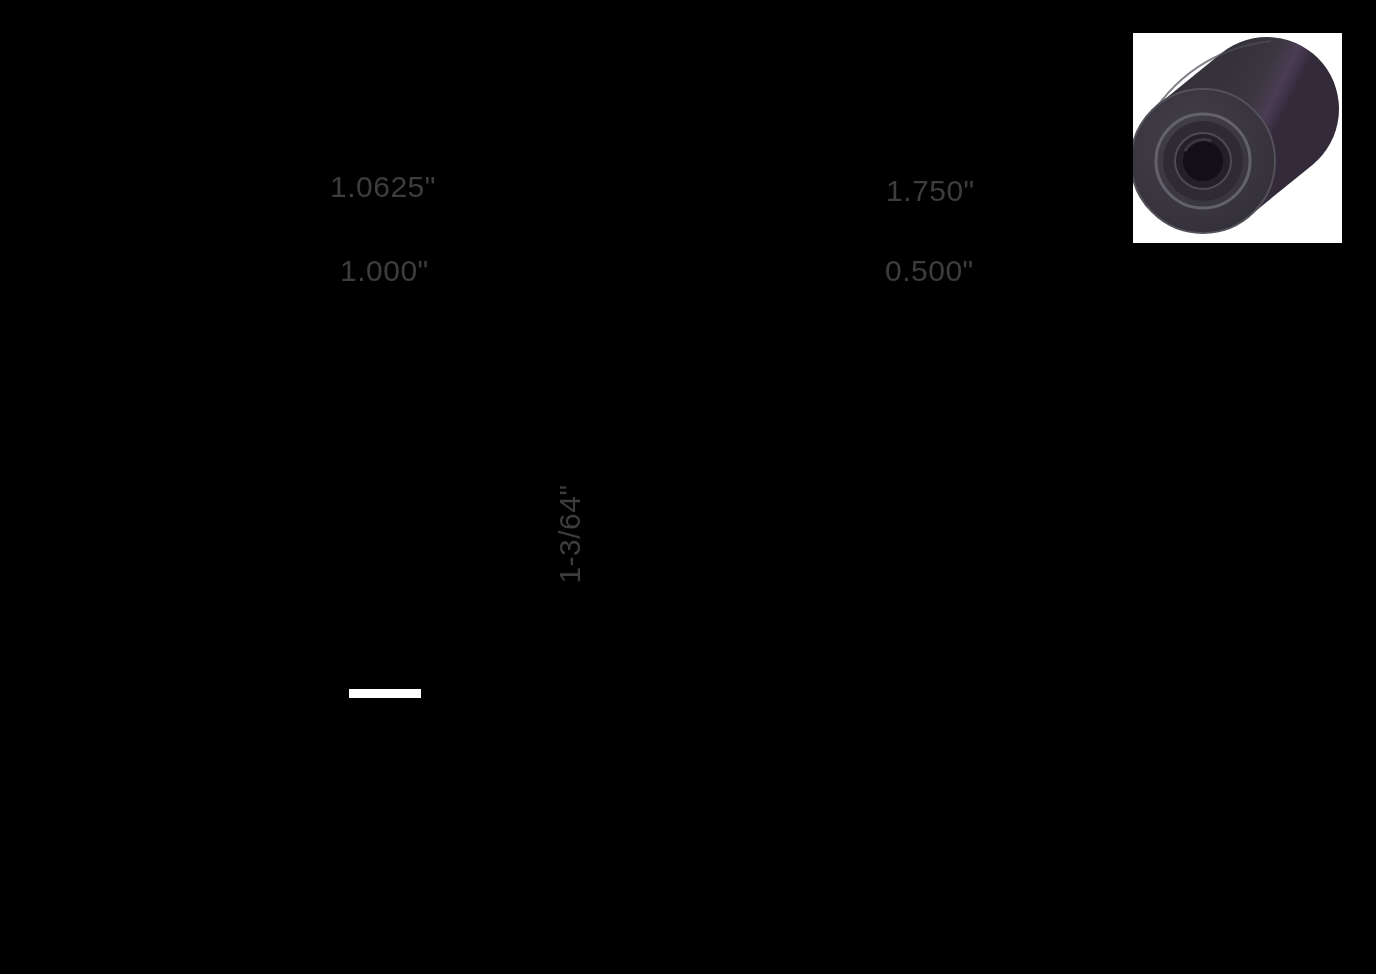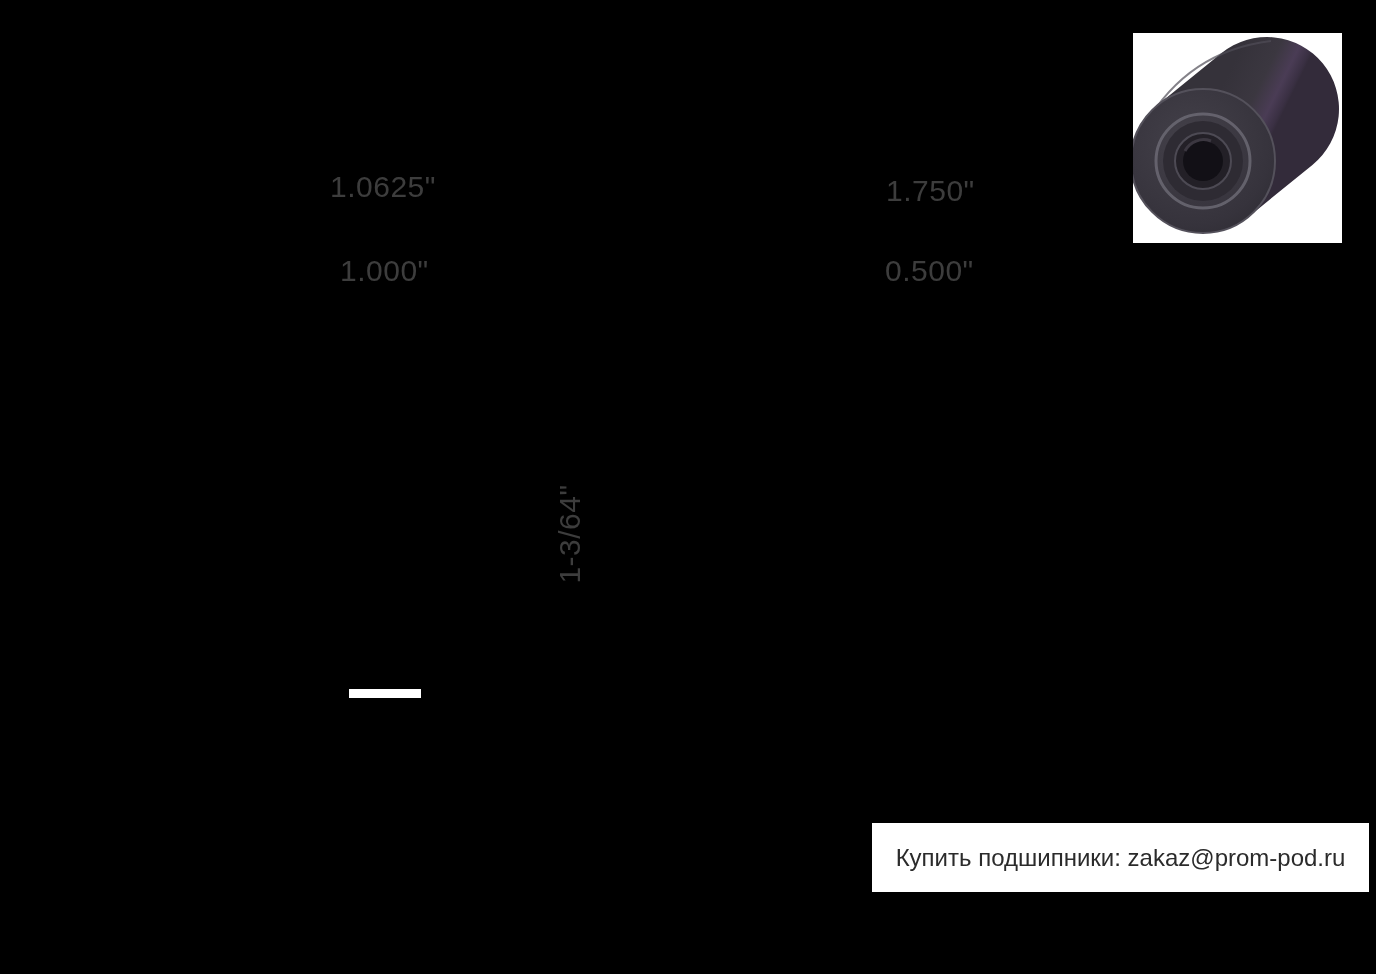--- a/index.html
+++ b/index.html
@@ -102,17 +102,14 @@
 
       <circle cx="70" cy="128" r="72" fill="url(#faceGrad)" stroke="#54515b" stroke-width="2"></circle>
       <circle cx="70" cy="128" r="47" fill="none" stroke="#6b6873" stroke-width="3" opacity="0.85"></circle>
       <circle cx="70" cy="128" r="40" fill="#2e2b33"></circle>
       <circle cx="70" cy="128" r="28" fill="#232027" stroke="#4d4a54" stroke-width="2"></circle>
       <circle cx="70" cy="128" r="20" fill="#121016"></circle>
       <path d="M 52 118 A 21 21 0 0 1 78 108" fill="none" stroke="#3e3a44" stroke-width="3" opacity="0.9"></path>
     </svg>
   </div>
 
-  <div class="contact-banner">
-    <span>Купить подшипники: zakaz@prom-pod.ru</span>
-  </div>
 
 </div>
 
 </body></html>

